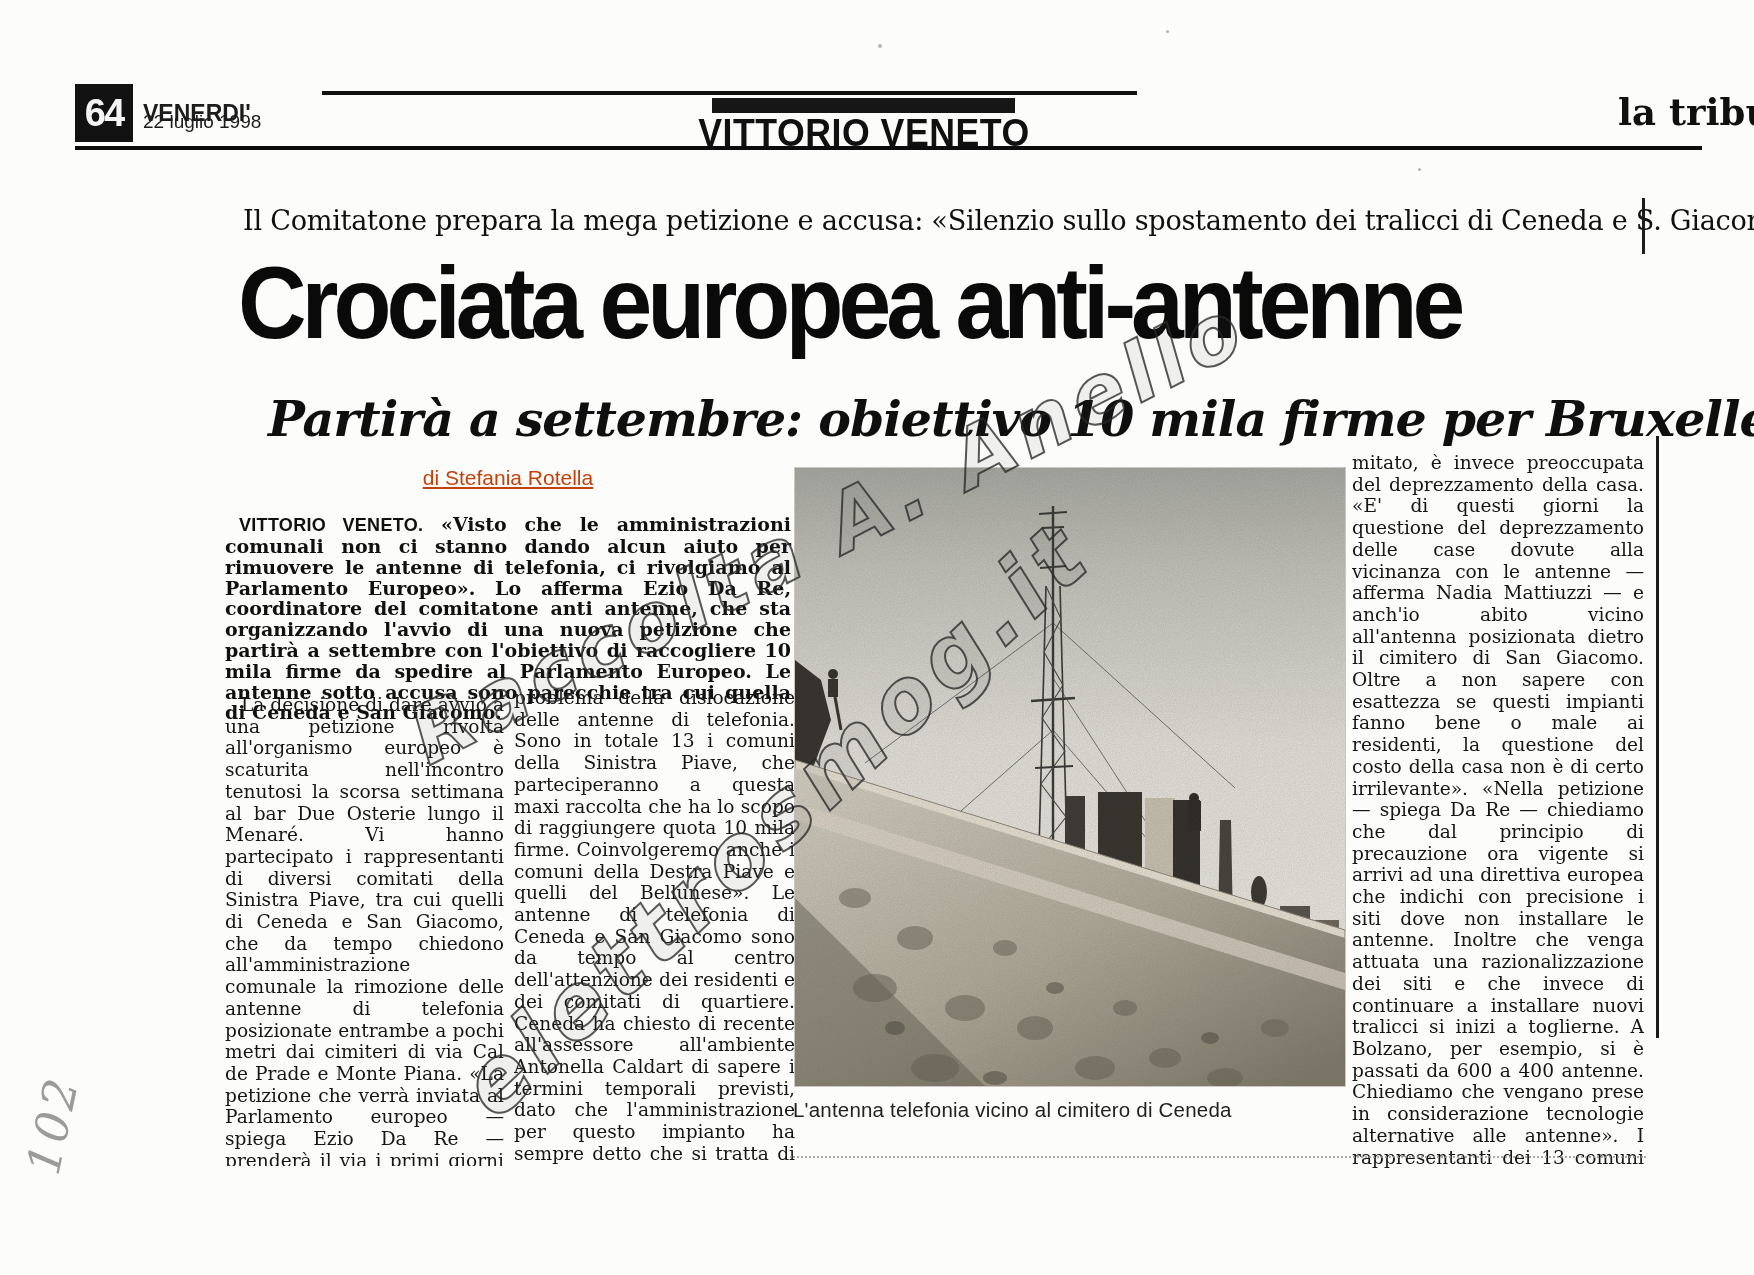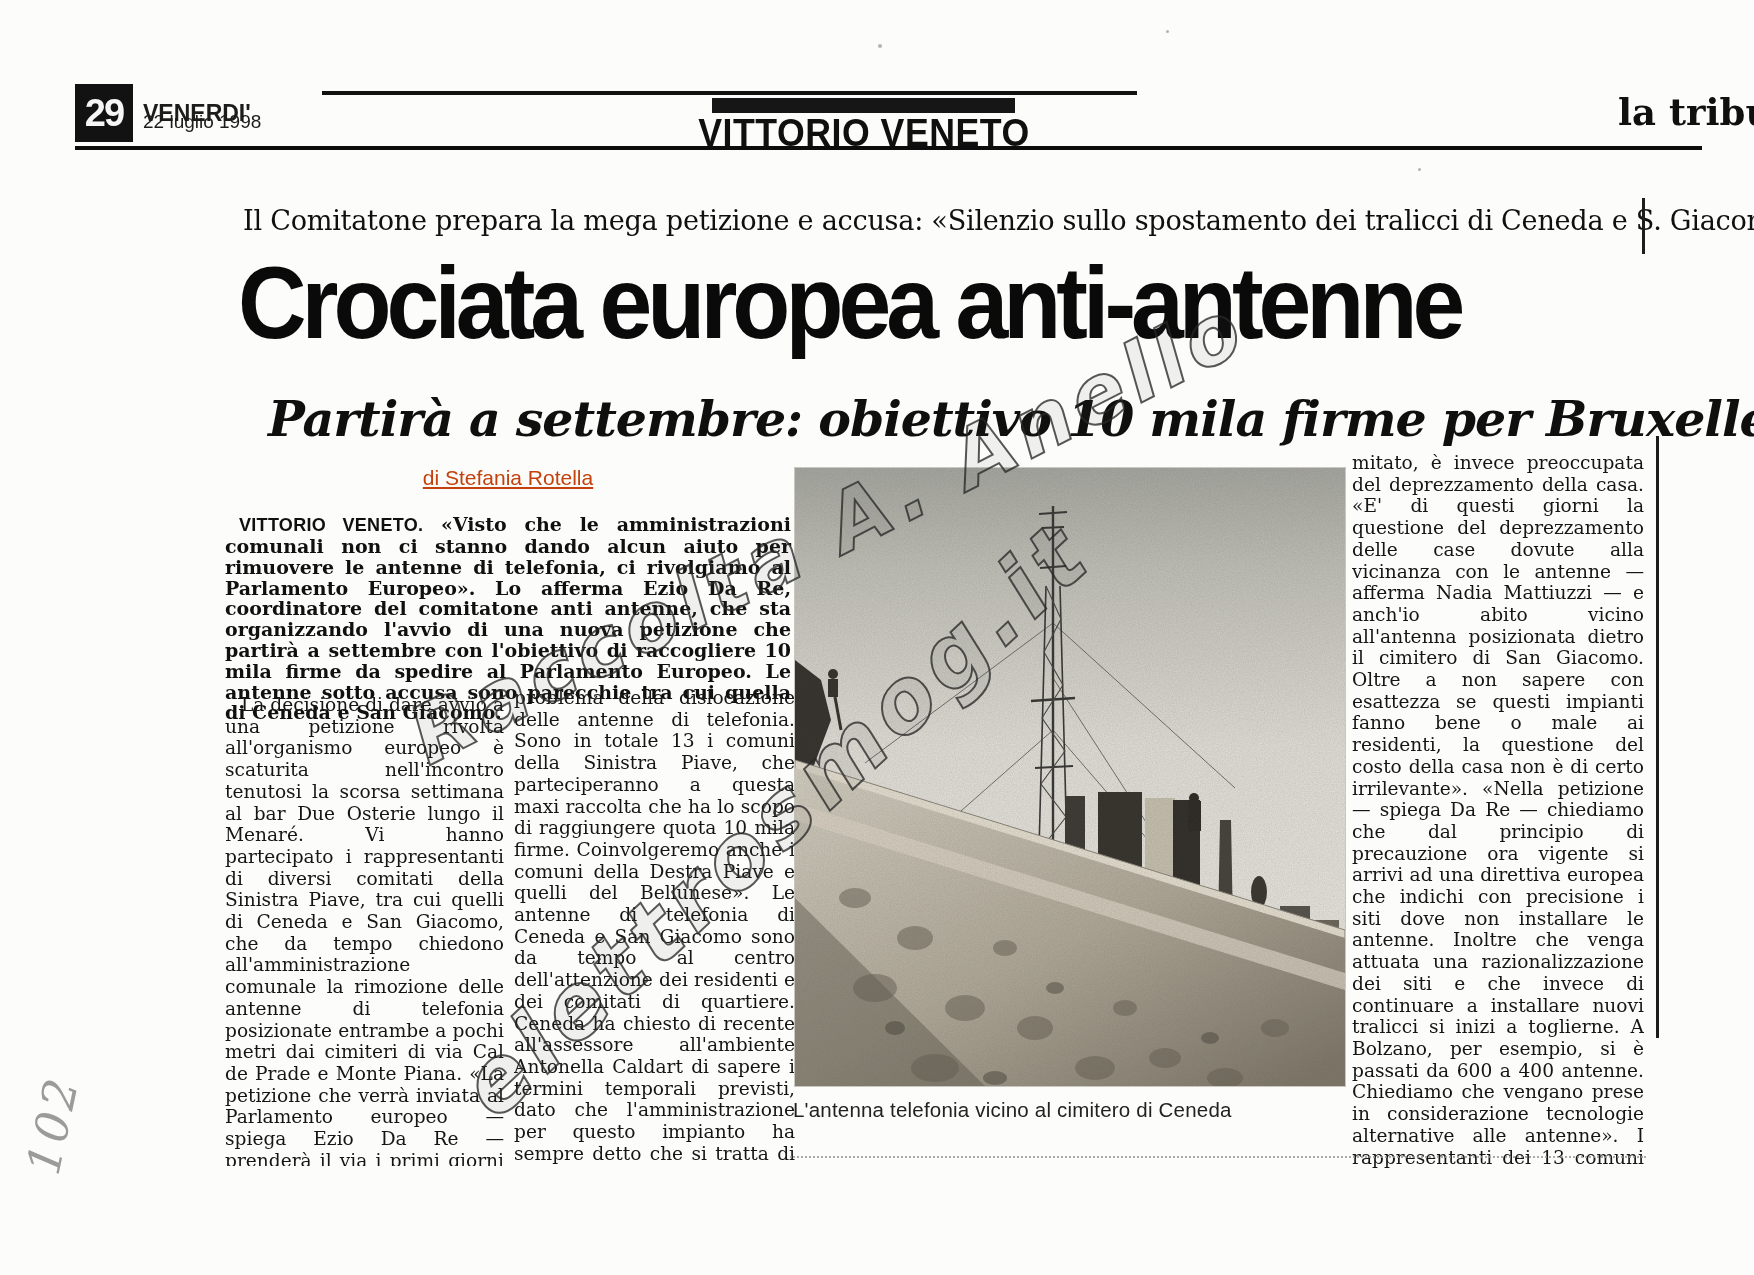--- a/index.html
+++ b/index.html
@@ -84,21 +84,21 @@
     left:16px;top:1168px;font:italic 46px "DejaVu Serif",serif;color:#9b9b9b;
     transform:rotate(-78deg);transform-origin:left top;letter-spacing:4px;
   }
   .speck{background:#7a7a7a;border-radius:50%;opacity:.55;}
 </style>
 </head>
 <body>
 
 <div id="page">
 
-  <div class="abs page-badge">29</div>
+  <div class="abs page-badge">64</div>
   <div class="abs weekday">VENERDI'</div>
   <div class="abs date">22 luglio 1998</div>
   <div class="abs topline"></div>
   <div class="abs section-bar"></div>
   <div class="abs section-title">VITTORIO VENETO</div>
   <div class="abs masthead">la tribu</div>
   <div class="abs head-rule"></div>
 
   <div class="abs kicker">Il Comitatone prepara la mega petizione e accusa: «Silenzio sullo spostamento dei tralicci di Ceneda e S. Giacomo»</div>
   <div class="abs kicker-tick"></div>

